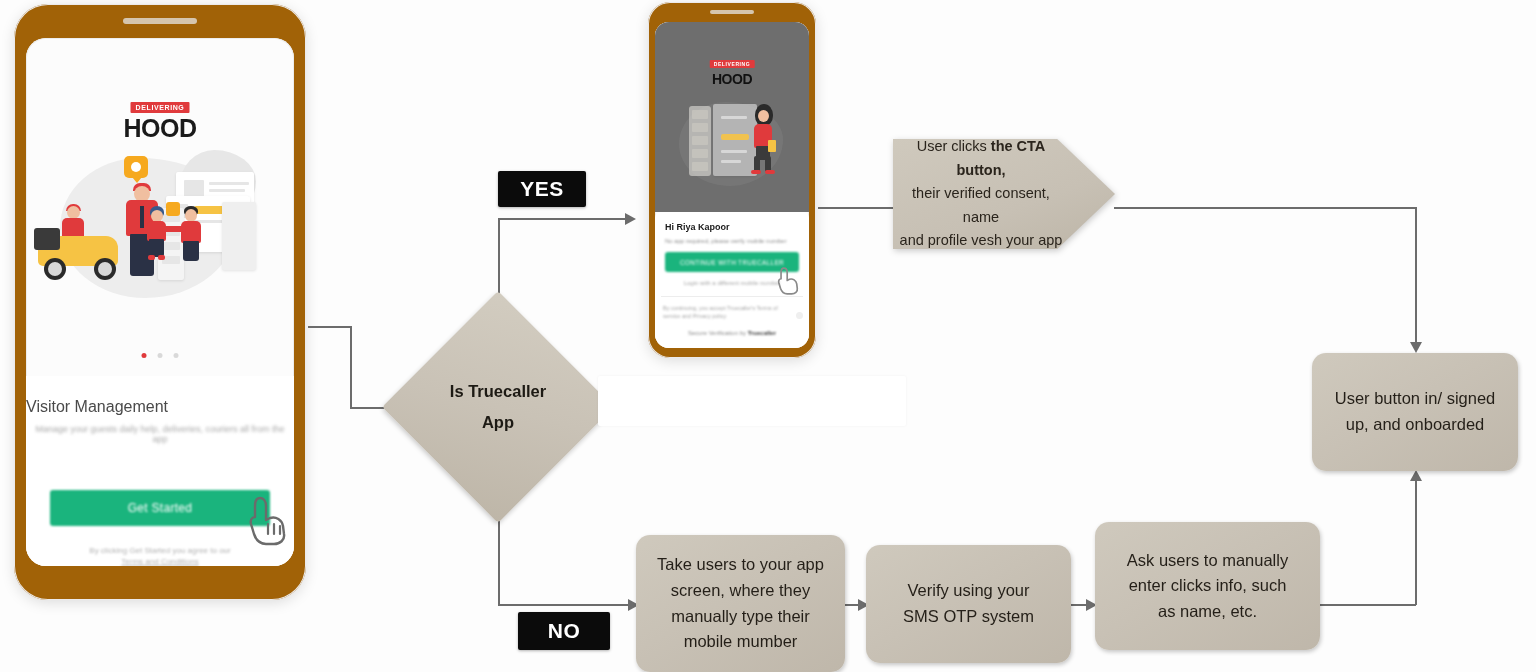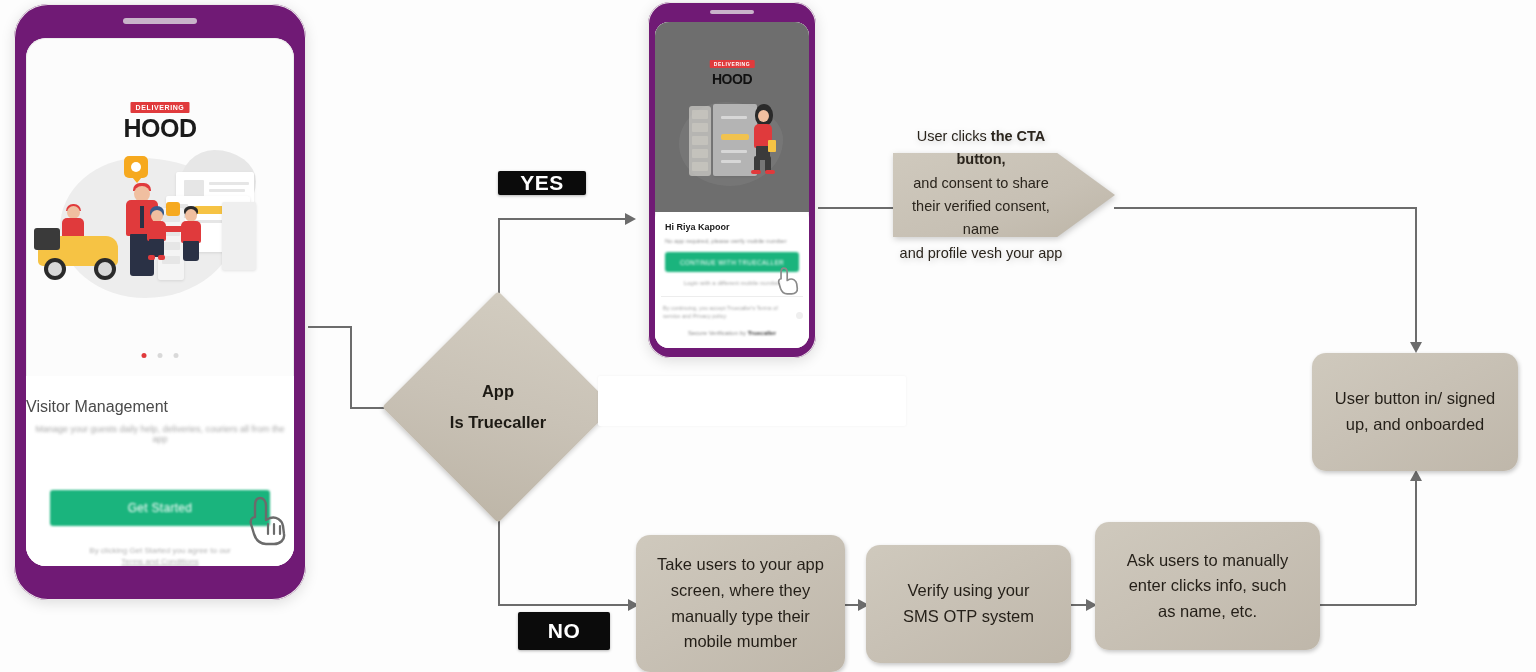--- a/index.html
+++ b/index.html
@@ -93,21 +93,21 @@
   .ln.h{height:2px;}
   .ln.v{width:2px;}
   .ahead{position:absolute;width:0;height:0;}
   .ahead.r{border-top:6px solid transparent;border-bottom:6px solid transparent;border-left:11px solid #6c6c6c;}
   .ahead.d{border-left:6px solid transparent;border-right:6px solid transparent;border-top:11px solid #6c6c6c;}
   .ahead.u{border-left:6px solid transparent;border-right:6px solid transparent;border-bottom:11px solid #6c6c6c;}
 
   
   .phone{
     position:absolute;
-    background:#701a75;
+    background:#a16207;
     border-radius:34px;
     box-shadow:0 3px 14px rgba(0,0,0,.13), 0 0 0 1px #eceaea inset;
     overflow:hidden;
   }
   .phone .notch{
     position:absolute;left:50%;transform:translateX(-50%);
     background:#e7e7e7;border-radius:4px;opacity:.75;
   }
   .screen{
     position:absolute;background:#fcfcfc;border-radius:20px;overflow:hidden;
@@ -356,35 +356,34 @@
   <div class="ln h" style="left:1071px;top:604px;width:17px;"></div>
   <div class="ahead r" style="left:1086px;top:599px;"></div>
 
   <div class="ln h" style="left:1297px;top:604px;width:119px;"></div>
   <div class="ln v" style="left:1415px;top:480px;height:125px;"></div>
   <div class="ahead u" style="left:1410px;top:470px;"></div>
 
   <div class="diamond" style="left:416px;top:325px;width:164px;height:164px;">
     <div class="dshape"></div>
     <div class="dtext">
+      <div>Is Truecaller</div>
       <div>App</div>
-      <div>Is Truecaller</div>
-    </div>
-  </div>
-
-  <div class="badge" style="left:498px;top:171px;width:88px;height:24px;">YES</div>
+    </div>
+  </div>
+
+  <div class="badge" style="left:498px;top:171px;width:88px;height:36px;">YES</div>
   <div class="badge" style="left:518px;top:612px;width:92px;height:38px;">NO</div>
 
-  <div class="arrowcallout" style="left:893px;top:153px;width:222px;height:84px;">
+  <div class="arrowcallout" style="left:893px;top:139px;width:222px;height:110px;">
     <div class="ashape"></div>
     <div class="atext">
       <div>
         <span>User clicks </span><b>the CTA button,</b>
       </div>
-      <div>and consent to share</div>
       <div>their verified consent, name</div>
       <div>and profile vesh your app</div>
     </div>
   </div>
 
   <div class="blankbox" style="left:598px;top:376px;width:308px;height:50px;"></div>
 
   <div class="flowbox" style="left:1312px;top:353px;width:206px;height:118px;">
     <div>
       <div>User button in/ signed</div>

